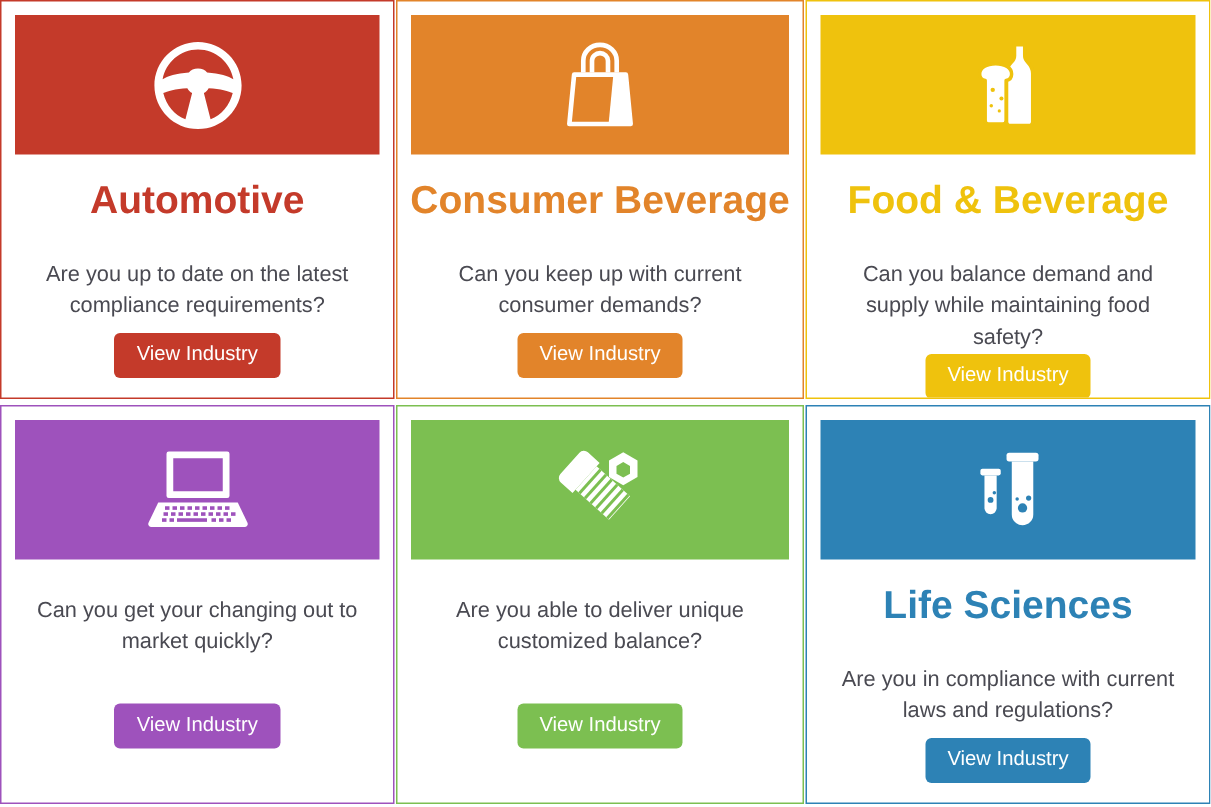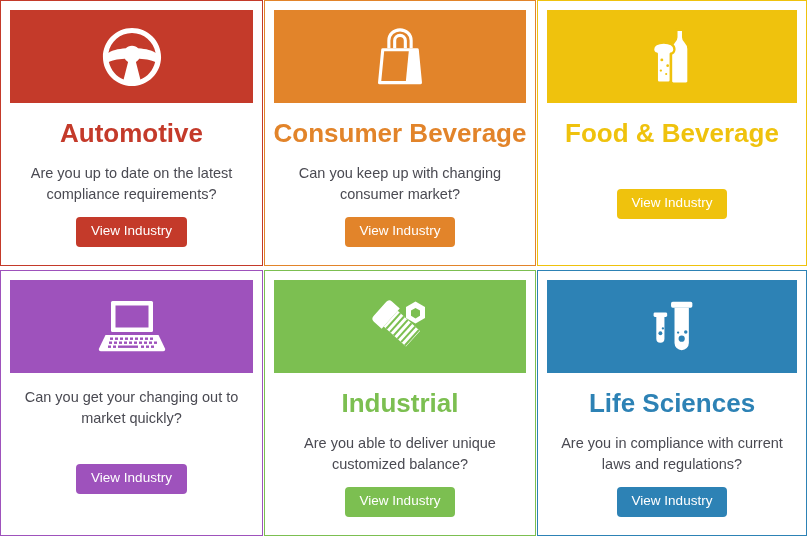--- a/index.html
+++ b/index.html
@@ -57,21 +57,21 @@
     margin-bottom: 0;
     text-align: center;
     white-space: nowrap;
   }
 
   .card-desc {
     font-size: 14.5px;
     color: #4a4a52;
     text-align: center;
     line-height: 1.45;
-    margin-top: 14px;
+    margin-top: 24px;
     padding: 0 6px;
     flex: 0 0 auto;
   }
 
   .card-btn-wrap {
     flex: 1 1 auto;
     display: flex;
     align-items: center;
     justify-content: center;
     width: 100%;
@@ -134,21 +134,21 @@
           <path fill="#ffffff" d="M10 23h38l5 37H5z" opacity="0.0"></path>
           <g fill="#ffffff">
             <path d="M11 24h36l3.6 34.5H7.4z" opacity="0"></path>
           </g>
           <path d="M11.2 24.5h35.6l3.3 34H7.9z" fill="none" stroke="#ffffff" stroke-width="3.2" stroke-linejoin="round"></path>
           <path d="M38.2 24.5h8.6l3.3 34H34.9z" fill="#ffffff"></path>
         </svg>
       </span>
     </div>
     <div class="card-title">Consumer Beverage</div>
-    <div class="card-desc">Can you keep up with changing consumer market?</div>
+    <div class="card-desc">Can you keep up with current consumer demands?</div>
     <div class="card-btn-wrap">
       <button class="card-btn">View Industry</button>
     </div>
   </div>
 
   <div class="card" style="--accent:#EFC20D">
     <div class="card-banner">
       <span>
         <svg width="60" height="62" viewBox="0 0 60 64" aria-hidden="true">
 
@@ -158,20 +158,21 @@
           <g fill="#EFC20D">
             <circle cx="19.5" cy="35" r="1.5"></circle>
             <circle cx="25.5" cy="41" r="1.4"></circle>
             <circle cx="18.5" cy="46" r="1.2"></circle>
             <circle cx="24" cy="49.5" r="1.1"></circle>
           </g>
         </svg>
       </span>
     </div>
     <div class="card-title">Food &amp; Beverage</div>
+    <div class="card-desc">Can you balance demand and supply while maintaining food safety?</div>
     <div class="card-btn-wrap">
       <button class="card-btn">View Industry</button>
     </div>
   </div>
 
   <div class="card" style="--accent:#9E52BC">
     <div class="card-banner">
       <span>
         <svg width="70" height="58" viewBox="0 0 70 58" aria-hidden="true">
 
@@ -232,21 +233,20 @@
               <line x1="44" y1="20.5" x2="44" y2="41.5"></line>
               <line x1="49" y1="20.5" x2="49" y2="41.5"></line>
             </g>
           </g>
 
           <path d="M48.5 5.5 58 11v11l-9.5 5.5L39 22V11z" fill="#ffffff"></path>
           <path d="M48.5 12 53 14.6v5.2l-4.5 2.6L44 19.8v-5.2z" fill="#7CBF51"></path>
         </svg>
       </span>
     </div>
-    <div class="card-title">Industrial</div>
     <div class="card-desc">Are you able to deliver unique customized balance?</div>
     <div class="card-btn-wrap">
       <button class="card-btn">View Industry</button>
     </div>
   </div>
 
   <div class="card" style="--accent:#2D82B5">
     <div class="card-banner">
       <span>
         <svg width="56" height="62" viewBox="0 0 56 64" aria-hidden="true">

